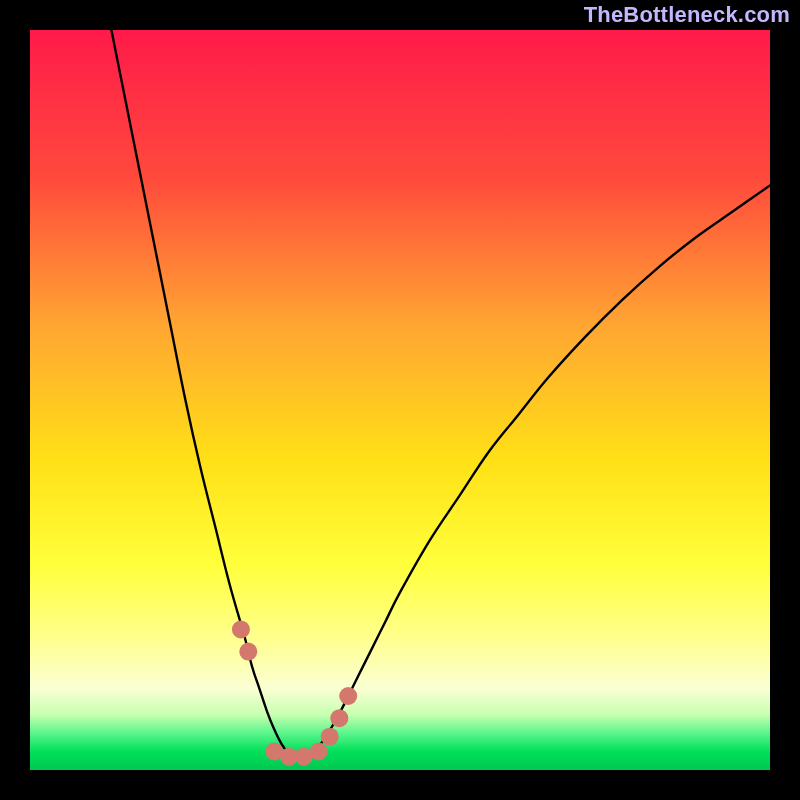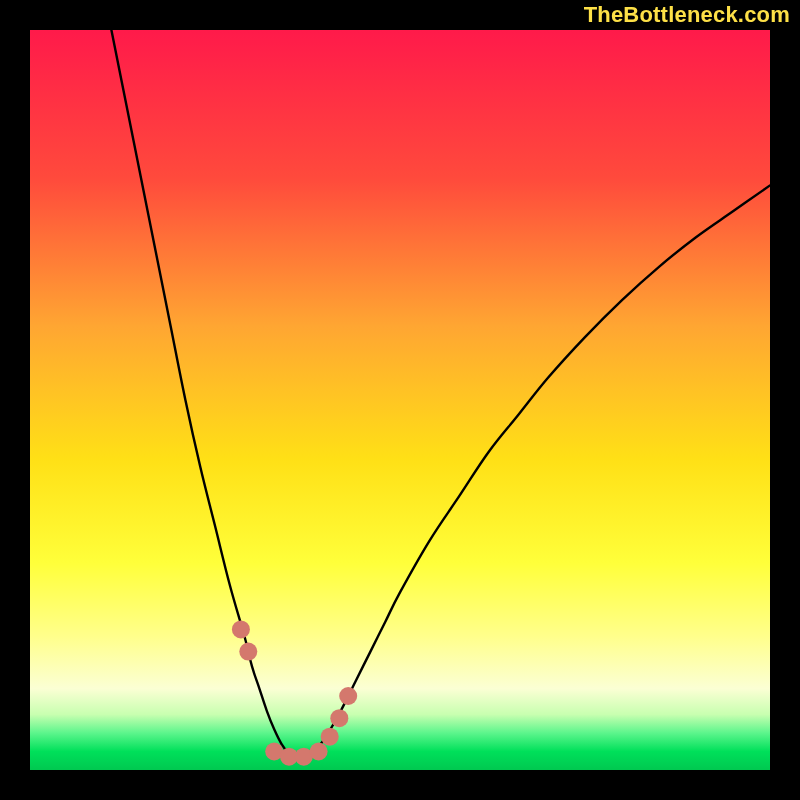--- a/index.html
+++ b/index.html
@@ -14,21 +14,21 @@
   .frame {
     position: relative;
     width: 800px;
     height: 800px;
     background: #000;
   }
   .watermark {
     position: absolute;
     top: 2px;
     right: 10px;
-    color: #fde047;
+    color: #c4b5fd;
     font-size: 22px;
     font-weight: 600;
     letter-spacing: 0.2px;
     z-index: 30;
     user-select: none;
   }
   .plot-area {
     position: absolute;
     left: 30px;
     top: 30px;

